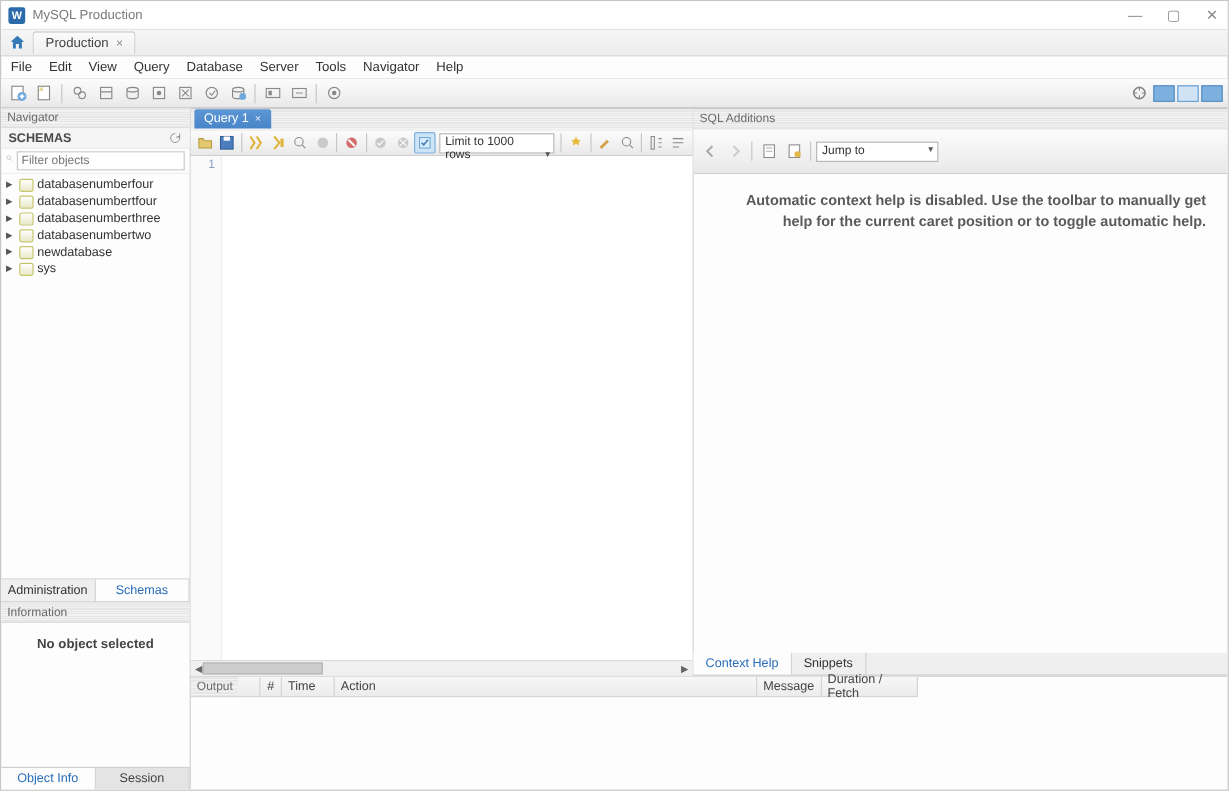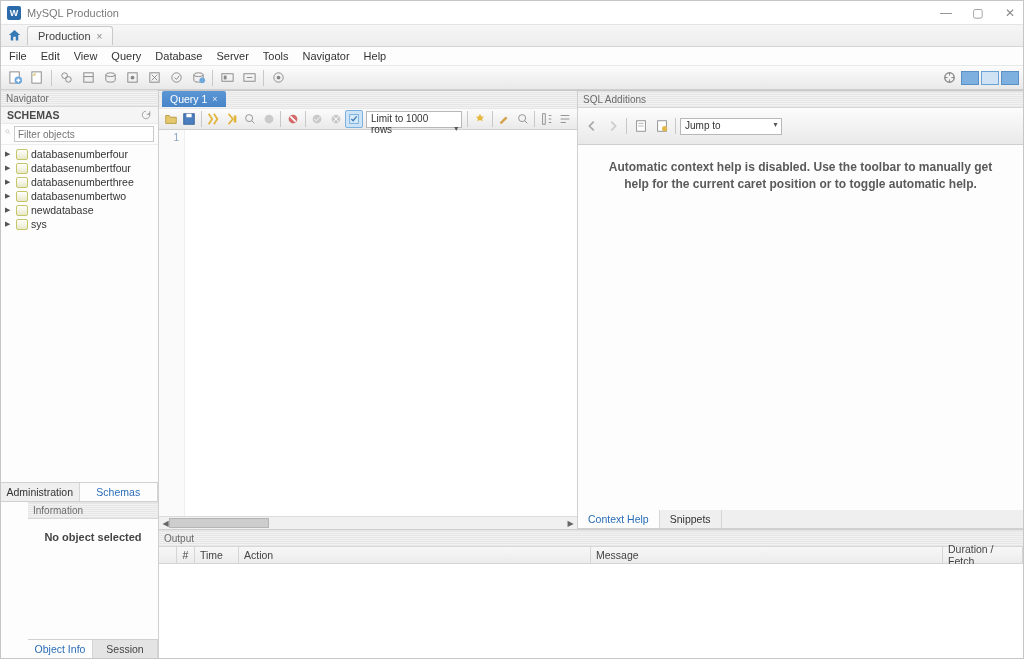--- a/index.html
+++ b/index.html
@@ -43,21 +43,21 @@
 .filter-row { display:flex; align-items:flex-start; padding:2px 4px; gap:3px; border-bottom:1px solid #eee;}
 .filter-row input { flex:1; border:1px solid #cacaca; padding:1px 3px; font-size:10px; color:#888; height:16px;}
 .search-icon { width:12px; height:12px; color:#888;}
 .schema-list { flex:1; overflow:auto; padding:2px 0;}
 .schema-item { display:flex; align-items:center; gap:3px; padding:1px 4px; font-size:10.5px; cursor:pointer;}
 .schema-item .tri { font-size:7px; color:#555; width:8px; }
 .schema-item .db-icon { width:12px; height:11px; background:linear-gradient(#fff,#e8e8c8); border:1px solid #c5c56a; border-radius:2px; }
 .nav-tabs { display:flex; border-top:1px solid #d0d0d0; }
 .nav-tab { flex:1; text-align:center; padding:3px 0; font-size:10.5px; background:#efefef; border-right:1px solid #d5d5d5; cursor:pointer;}
 .nav-tab.active { background:#fdfdfd; color:#2a6db8;}
-.info-panel { border-top:1px solid #d0d0d0;padding-left:27px; }
+.info-panel { border-top:1px solid #d0d0d0; }
 .info-body { padding:12px 6px; text-align:center; font-weight:bold; font-size:11px; color:#444; height:120px;}
 
 
 .center { flex:1; display:flex; flex-direction:column; }
 .query-tabs { height:18px; background:repeating-linear-gradient(0deg,#e6e6e6,#e6e6e6 1px,#f2f2f2 1px,#f2f2f2 2px); display:flex; align-items:flex-start; padding:0 3px;}
 .query-tab { background:linear-gradient(#5c96d5,#4885c8); color:#fff; padding:2px 8px; font-size:10.5px; border-radius:2px 2px 0 0; display:flex; align-items:center; gap:5px; height:16px;}
 .query-tab .x { font-size:9px; cursor:pointer; opacity:.8;}
 .editor-row { flex:1; display:flex; border-top:1px solid #c7c7c7;}
 .editor-col { flex:1; display:flex; flex-direction:column; border-right:1px solid #cfcfcf;}
 .editor-toolbar { height:21px; background:linear-gradient(#fcfcfc,#e9e9e9); border-bottom:1px solid #cfcfcf; display:flex; align-items:center; padding:0 3px; gap:1px;}
@@ -72,27 +72,27 @@
 .hscroll { height:13px; background:#f0f0f0; border-top:1px solid #dbdbdb; position:relative;}
 .hscroll .thumb { position:absolute; left:10px; width:100px; top:1px; bottom:1px; background:#cdcdcd; border:1px solid #b5b5b5;}
 .hscroll .arrow { position:absolute; top:0; width:13px; height:100%; display:flex; align-items:center; justify-content:center; font-size:8px; color:#666; background:#f0f0f0;}
 .hscroll .arrow.l{left:0;} .hscroll .arrow.r{right:0;}
 
 
 .additions { width:445px; display:flex; flex-direction:column; }
 .add-toolbar { height:37px; background:linear-gradient(#fcfcfc,#e9e9e9); border-bottom:1px solid #cfcfcf; display:flex; align-items:center; padding:0 4px; gap:2px;}
 .jump-dd { border:1px solid #b8b8b8; background:#fff; font-size:10px; padding:1px 60px 1px 4px; height:17px; cursor:pointer; position:relative;}
 .jump-dd::after { content:"▾"; position:absolute; right:3px; font-size:8px; color:#555;}
-.add-body { flex:1; padding:14px 18px; text-align:center; font-weight:bold; color:#5a5a5a; font-size:12px; line-height:1.4;}
+.add-body { flex:1; padding:14px 18px; text-align:right; font-weight:bold; color:#5a5a5a; font-size:12px; line-height:1.4;}
 .add-tabs { display:flex; border-bottom:1px solid #d0d0d0; background:#efefef;}
 .add-tab { padding:3px 10px; font-size:10.5px; border-right:1px solid #d5d5d5; cursor:pointer;}
 .add-tab.active { background:#fdfdfd; color:#2a6db8;}
 
 
-.output { border-top:1px solid #cfcfcf; display:flex; flex-direction:column;}
+.output { border-top:1px solid #cfcfcf; display:flex; flex-direction:row;}
 .output-ctrl { height:20px; display:flex; align-items:center; padding:2px 4px; gap:4px; border-bottom:1px solid #e0e0e0;}
 .out-dd { border:1px solid #b8b8b8; background:#fff; font-size:10px; padding:1px 50px 1px 4px; height:17px; position:relative; cursor:pointer;}
 .out-dd::after { content:"▾"; position:absolute; right:3px; font-size:8px; color:#555;}
 .out-table-head { display:flex; background:linear-gradient(#f7f7f7,#ececec); border-bottom:1px solid #d5d5d5; height:17px; font-size:10.5px; color:#444;}
 .out-table-head div { border-right:1px solid #d5d5d5; padding:1px 5px; display:flex; align-items:center;}
 .col-blank{width:18px;} .col-num{width:18px; justify-content:center;} .col-time{width:44px;} .col-action{width:352px;} .col-msg{flex:1;} .col-dur{width:80px; border-right:none;}
 .out-body { height:94px; background:#fff;}
 </style>
 </head>
 <body>

